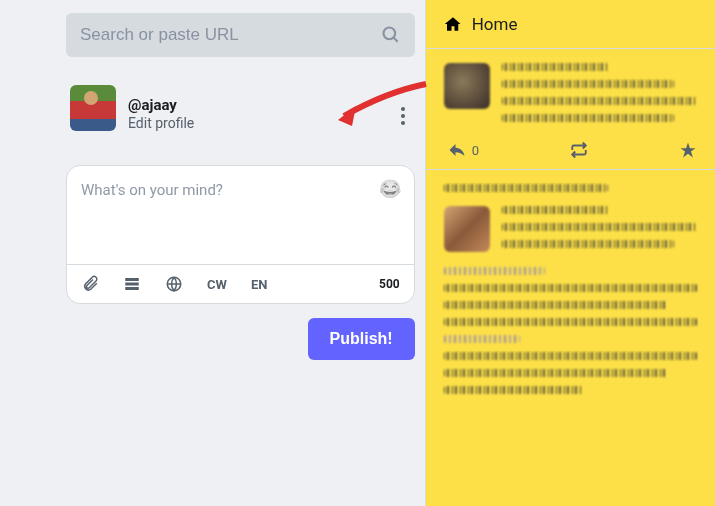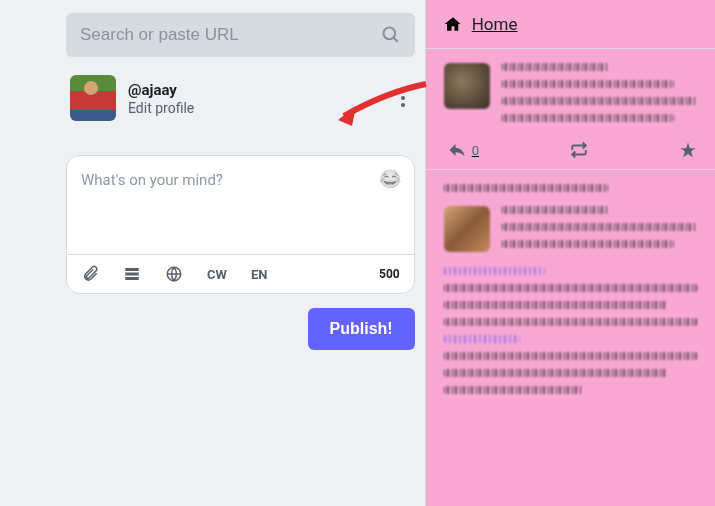--- a/index.html
+++ b/index.html
@@ -2,39 +2,39 @@
 <html><head>
 <meta charset="utf-8">
 <style>
 * { box-sizing: border-box; margin: 0; padding: 0; }
 body { font-family: -apple-system, BlinkMacSystemFont, "Segoe UI", Roboto, sans-serif; background: #eef0f3; width: 715px; height: 506px; overflow: hidden; position: relative; }
 .container { display: flex; height: 100%; }
 .sidebar { width: 436px; padding: 13px 10px 13px 66px; }
 .search-box { background: #d6dbe0; border-radius: 6px; padding: 12px 14px; display: flex; align-items: center; justify-content: space-between; }
 .search-input { border: none; background: transparent; font-size: 17px; color: #56616c; outline: none; flex: 1; }
 .search-input::placeholder { color: #8892a0; }
-.profile-row { display: flex; align-items: center; margin-top: 18px; padding: 0 4px; }
+.profile-row { display: flex; align-items: flex-end; margin-top: 28px; padding: 0 4px; }
 .avatar { width: 46px; height: 46px; border-radius: 6px; margin-right: 12px; background: linear-gradient(to bottom, #5a8b3a 0%, #5a8b3a 35%, #c73838 35%, #c73838 75%, #3a5a8a 75%); position: relative; }
 .avatar::after { content: ''; position: absolute; top: 6px; left: 14px; width: 14px; height: 14px; background: #d4a574; border-radius: 50%; }
 .profile-info { flex: 1; }
 .profile-handle { font-size: 15px; font-weight: 700; color: #1a1d21; }
 .profile-edit { font-size: 14px; color: #56616c; margin-top: 1px; }
 .kebab { display: flex; flex-direction: column; gap: 3px; padding: 6px; cursor: pointer; }
 .kebab span { width: 4px; height: 4px; background: #56616c; border-radius: 50%; }
 .compose { background: #fff; border: 1px solid #d6dbe0; border-radius: 14px; margin-top: 34px; }
 .compose-text { padding: 14px; min-height: 98px; position: relative; }
 .compose-placeholder { color: #8f99a6; font-size: 15px; }
 .emoji-btn { position: absolute; top: 12px; right: 12px; font-size: 18px; filter: grayscale(100%); opacity: 0.6; }
 .compose-toolbar { border-top: 1px solid #d6dbe0; padding: 10px 14px; display: flex; align-items: center; gap: 24px; }
 .tool-icon { color: #56616c; cursor: pointer; }
 .tool-text { font-size: 13px; font-weight: 700; color: #56616c; cursor: pointer; }
 .char-count { margin-left: auto; font-size: 12px; font-weight: 700; color: #1a1d21; }
 .publish-row { text-align: right; margin-top: 14px; }
 .publish-btn { background: #6364ff; color: #fff; border: none; border-radius: 6px; padding: 12px 22px; font-size: 16px; font-weight: 700; cursor: pointer; }
-.timeline { flex: 1; background: #f9a8d4; border-left: 1px solid #d6dbe0; display: flex; flex-direction: column; text-decoration: underline; }
+.timeline { flex: 1; background: #fde047; border-left: 1px solid #d6dbe0; display: flex; flex-direction: column; }
 .timeline-header { padding: 14px 18px; border-bottom: 1px solid #d6dbe0; display: flex; align-items: center; gap: 10px; }
 .home-icon { color: #000; }
 .timeline-title { font-size: 17px; color: #1a1d21; }
 .post { border-bottom: 1px solid #d6dbe0; padding: 14px 18px 10px; }
 .post-body { display: flex; gap: 12px; }
 .post-avatar { width: 46px; height: 46px; border-radius: 6px; flex-shrink: 0; }
 .pa1 { background: radial-gradient(circle at 40% 40%, #8a7a5a 0%, #5a4a3a 60%, #3a3028 100%); filter: blur(1px); }
 .pa2 { background: linear-gradient(135deg, #d4a574, #8a5a3a, #c48a5a); filter: blur(1px); }
 .blur-lines { flex: 1; }
 .blur-line { height: 8px; margin-bottom: 9px; background: repeating-linear-gradient(90deg, #1a1d21 0 1px, transparent 1px 3px, #3a3a3a 3px 5px, transparent 5px 8px); filter: blur(0.8px); opacity: 0.85; border-radius: 2px; }

